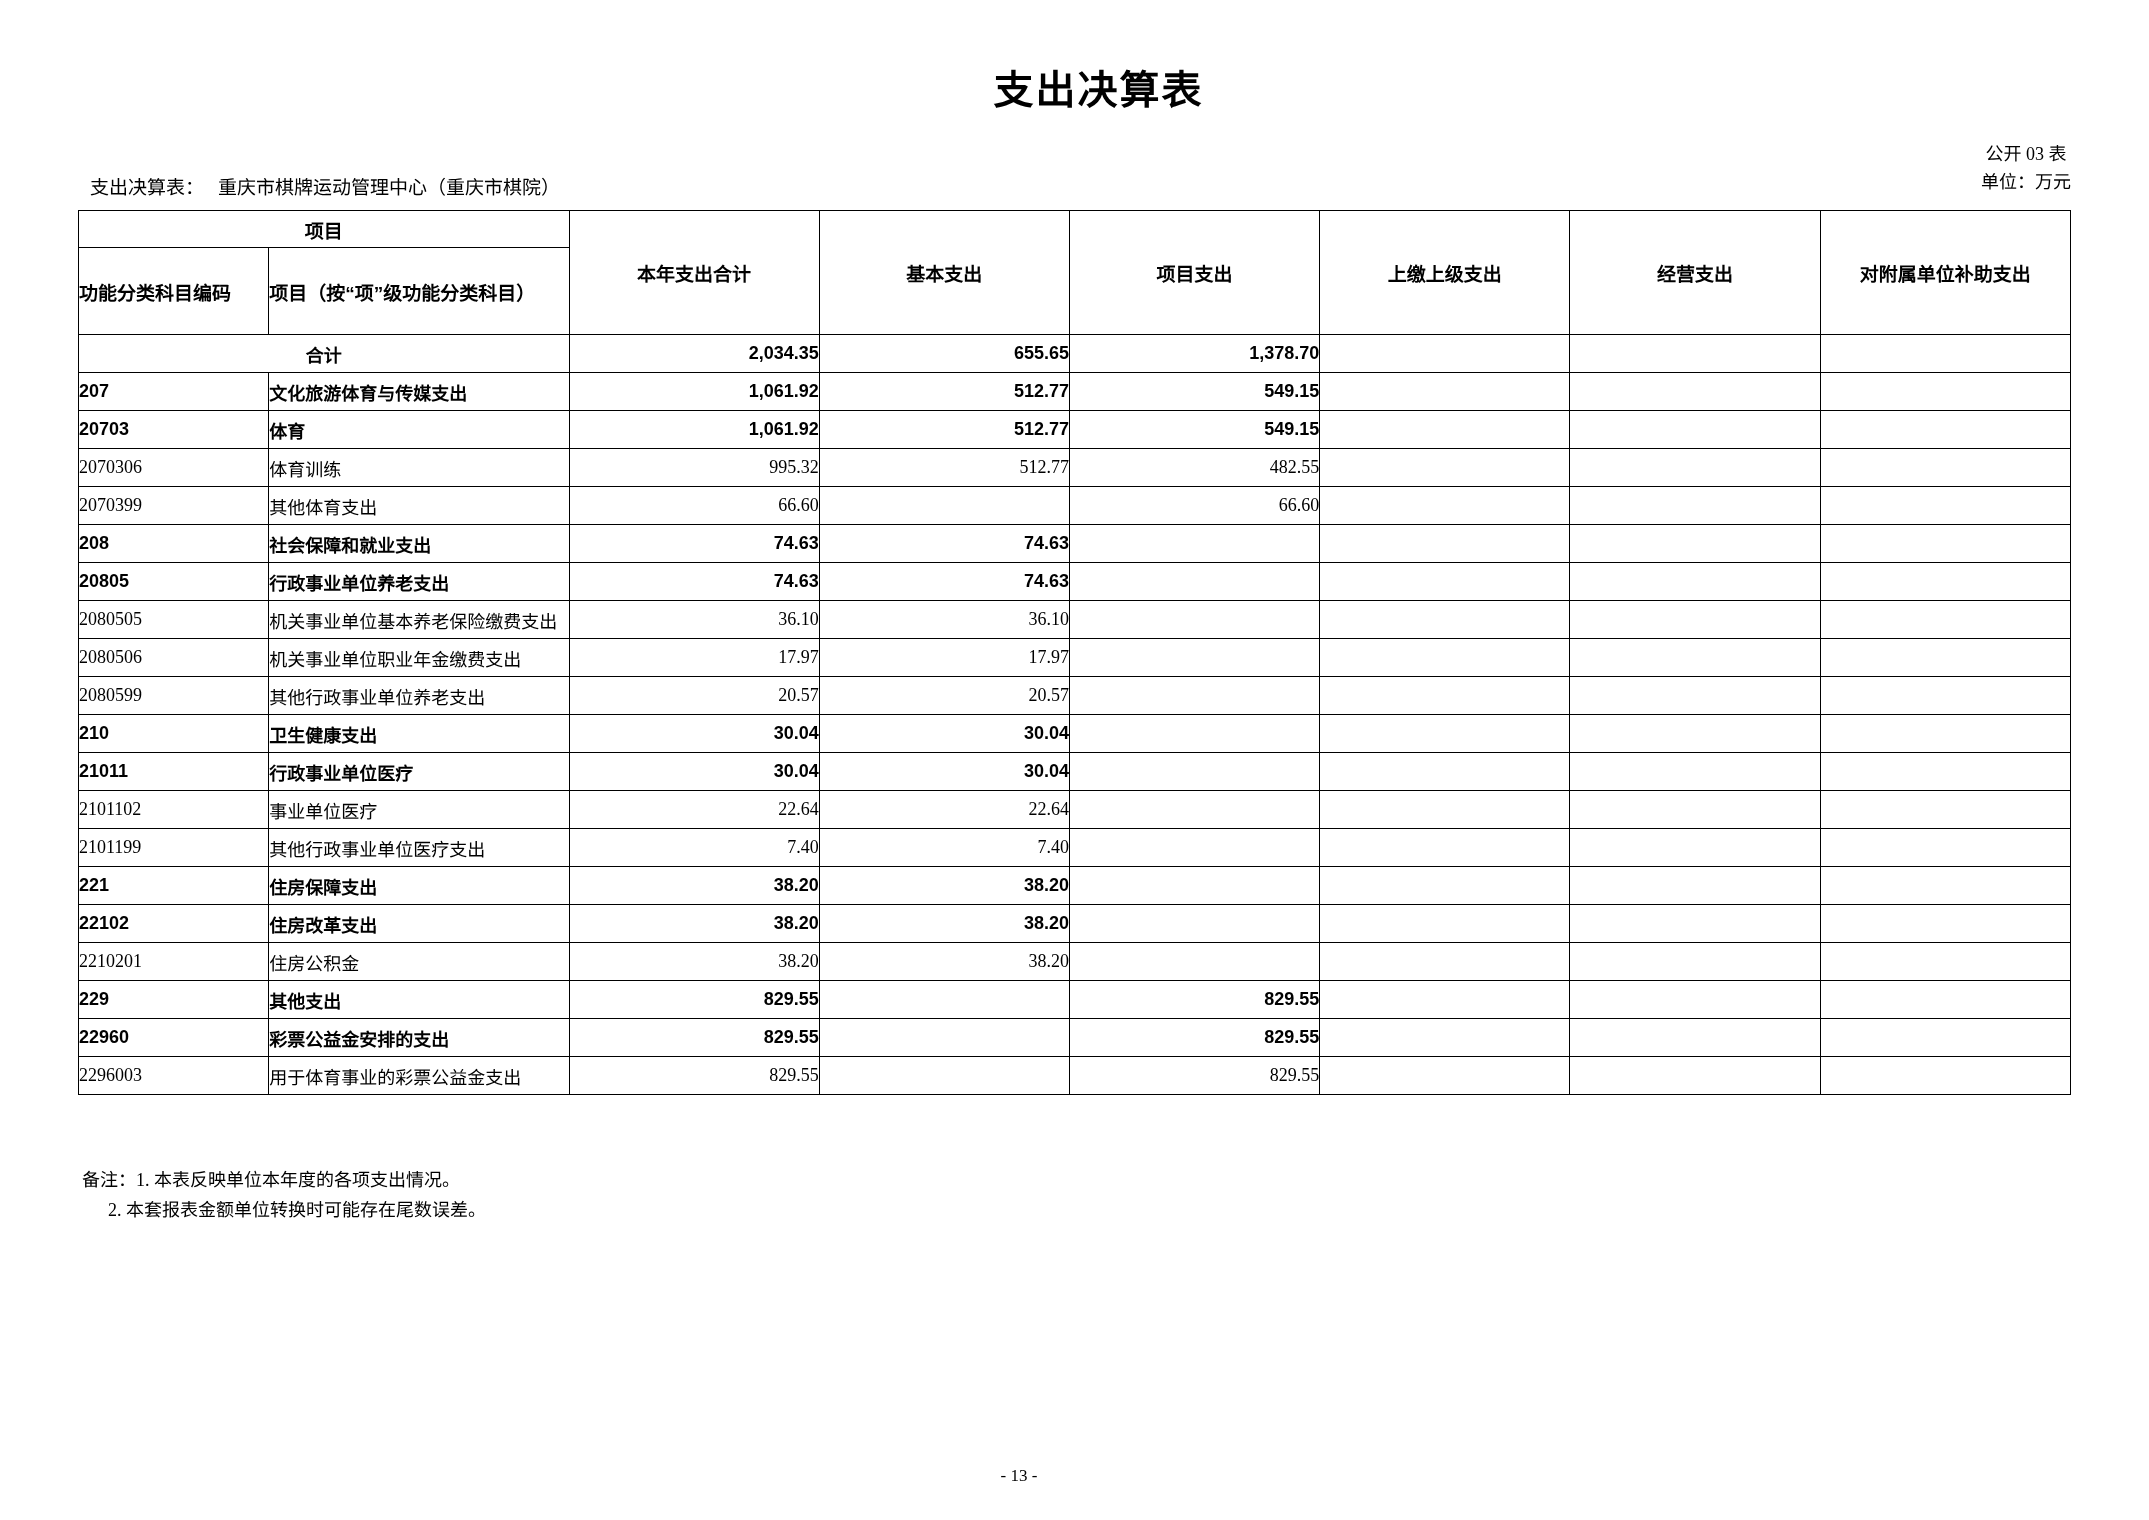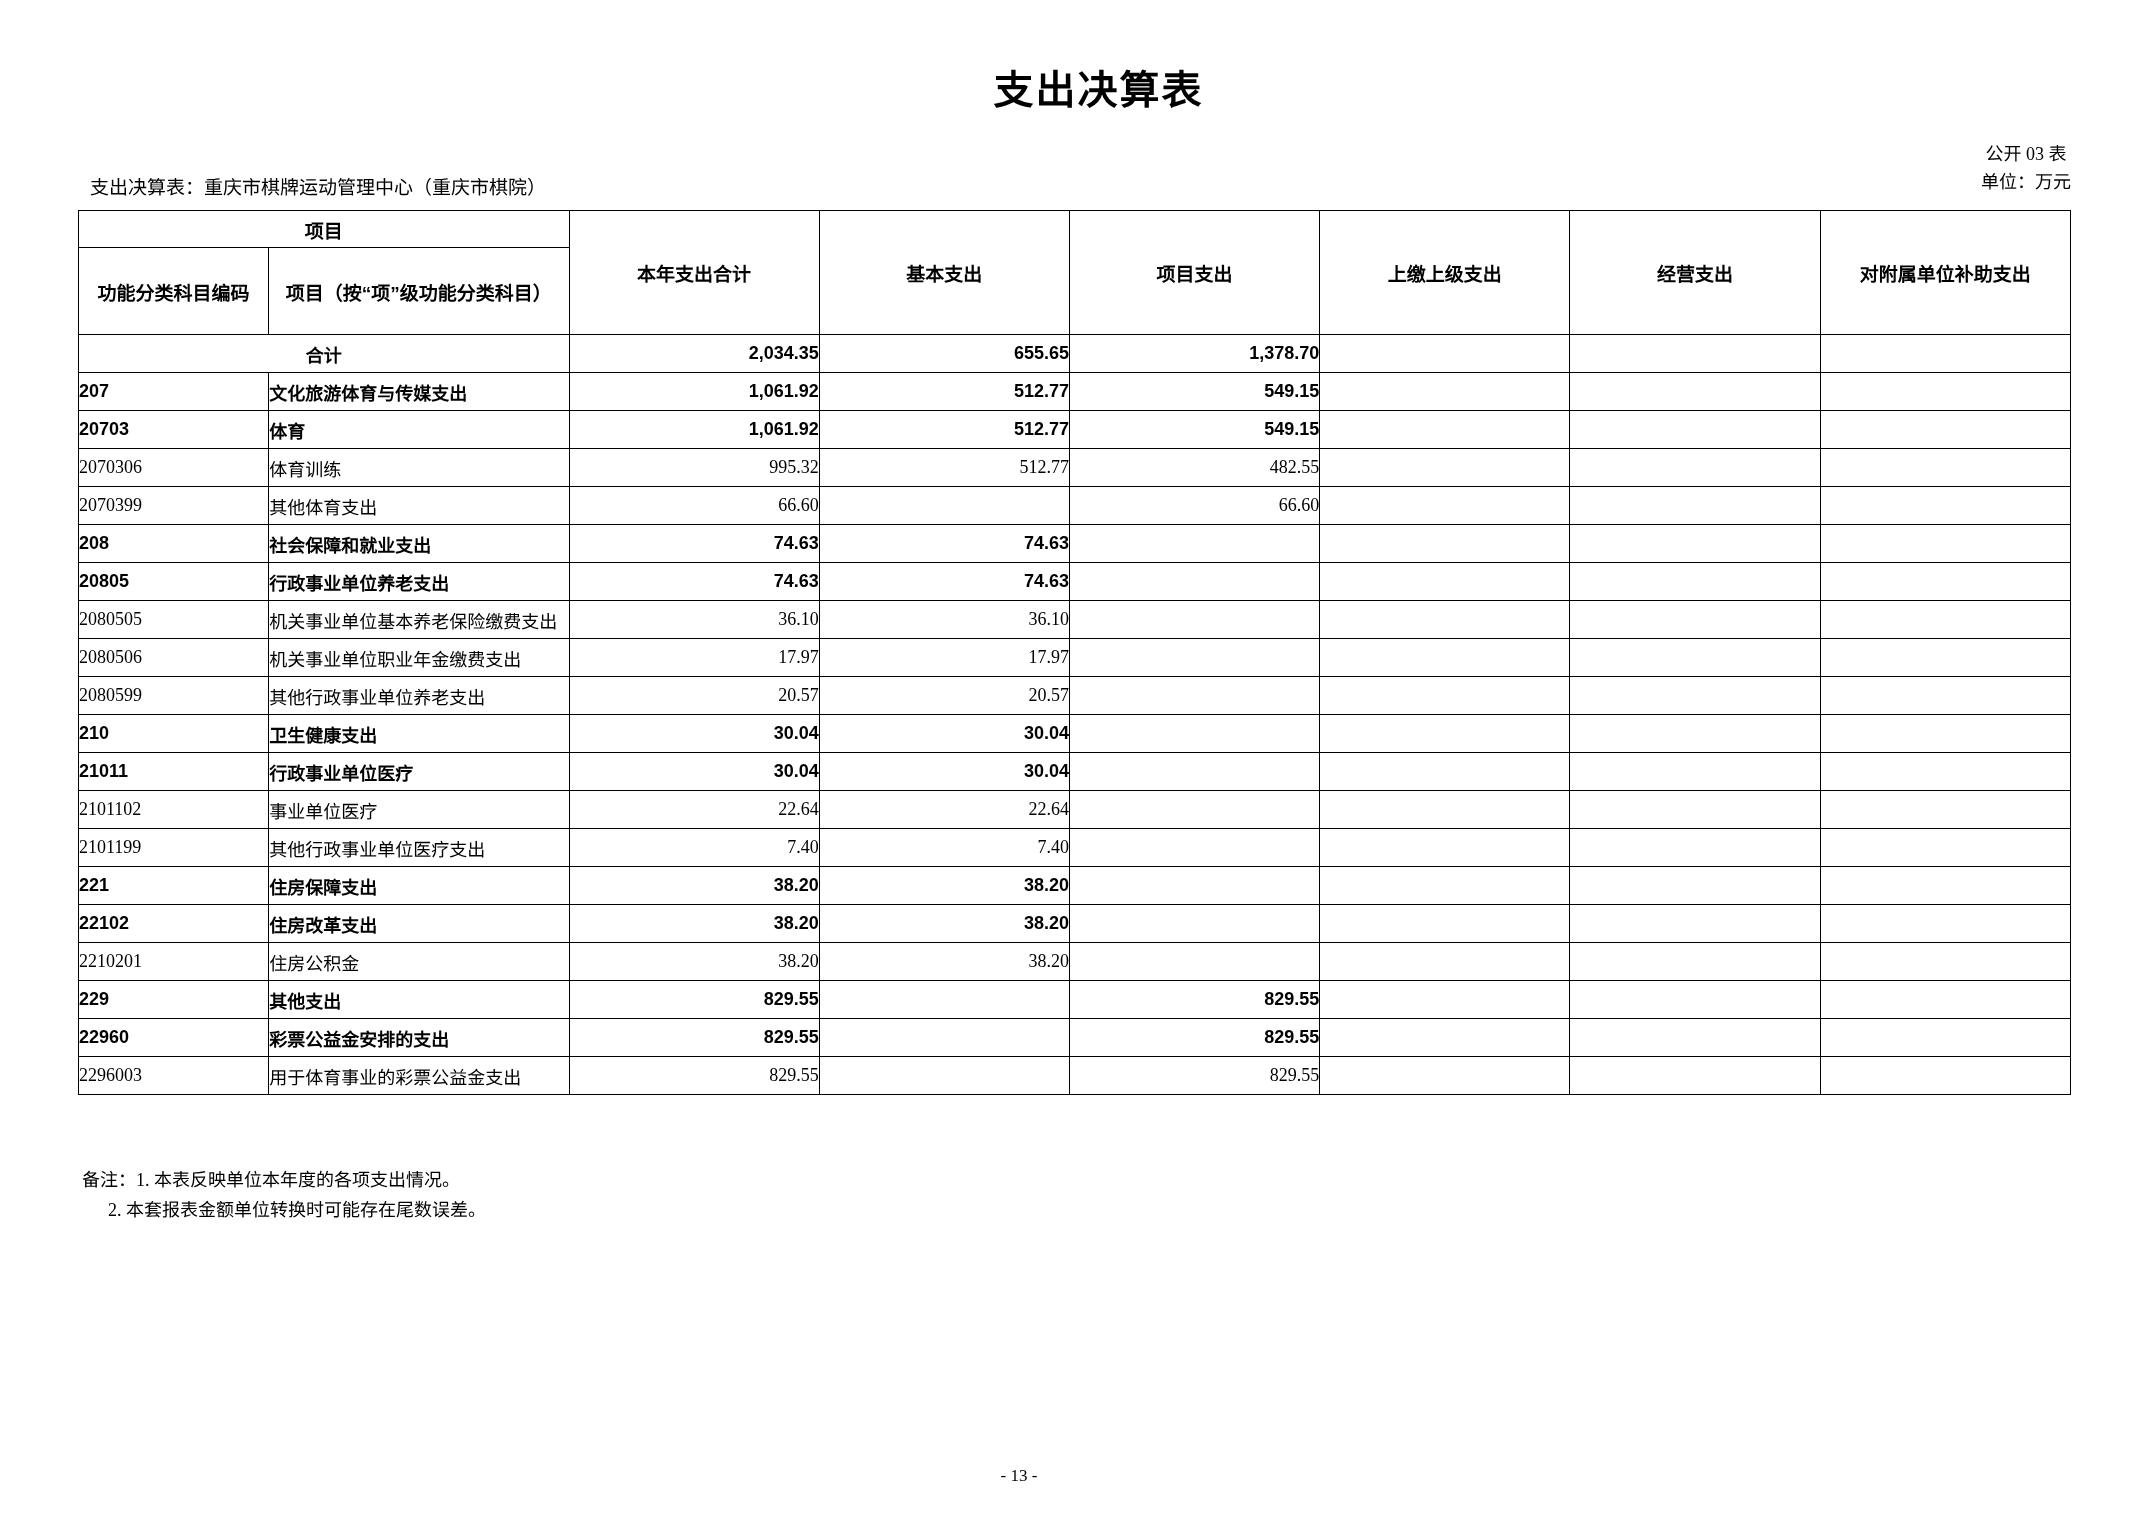--- a/index.html
+++ b/index.html
@@ -47,20 +47,21 @@
 
   .meta-left {
     position: absolute;
     left: 90px;
     top: 172px;
     font-size: 19px;
     font-family: "Liberation Serif", "DejaVu Serif", serif;
     white-space: nowrap;
   }
   .meta-left .unit-name {
+    margin-left: 14px;
   }
 
   table.budget {
     position: absolute;
     left: 78px;
     top: 210px;
     border-collapse: collapse;
     table-layout: fixed;
     width: 1993px;
     font-size: 18px;
@@ -75,21 +76,21 @@
     text-align: center;
     font-weight: bold;
     font-family: "Liberation Sans", "DejaVu Sans", sans-serif;
     font-size: 19px;
     height: 36px;
   }
   .hd-tall {
     height: 120px;
   }
   .hd-sub {
-    text-align: center;
+    text-align: left;
     font-weight: bold;
     font-family: "Liberation Sans", "DejaVu Sans", sans-serif;
     font-size: 19px;
     height: 86px;
     padding: 0 6px;
   }
 
   .c-code {
     width: 190px;
   }

